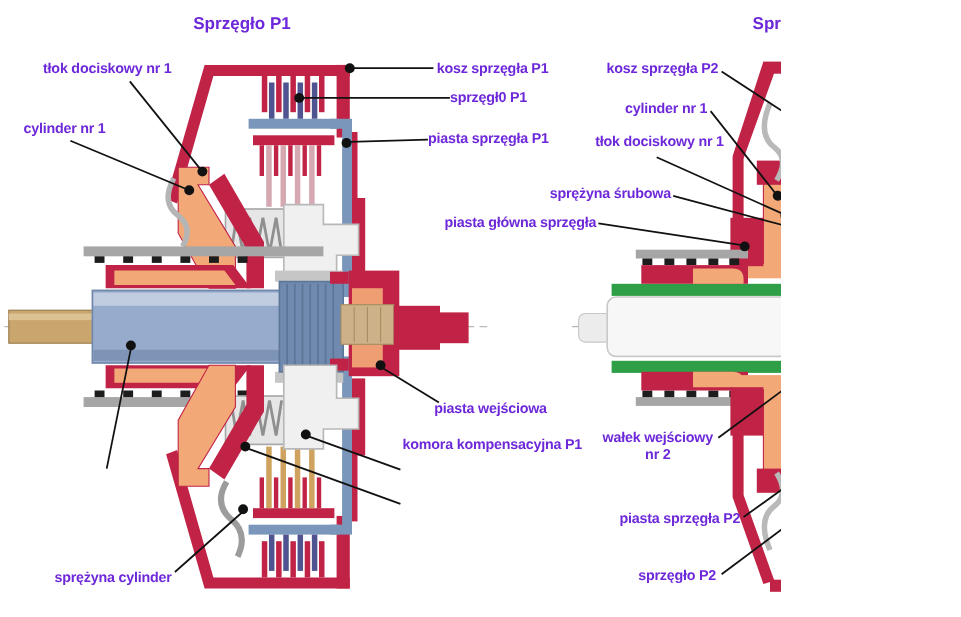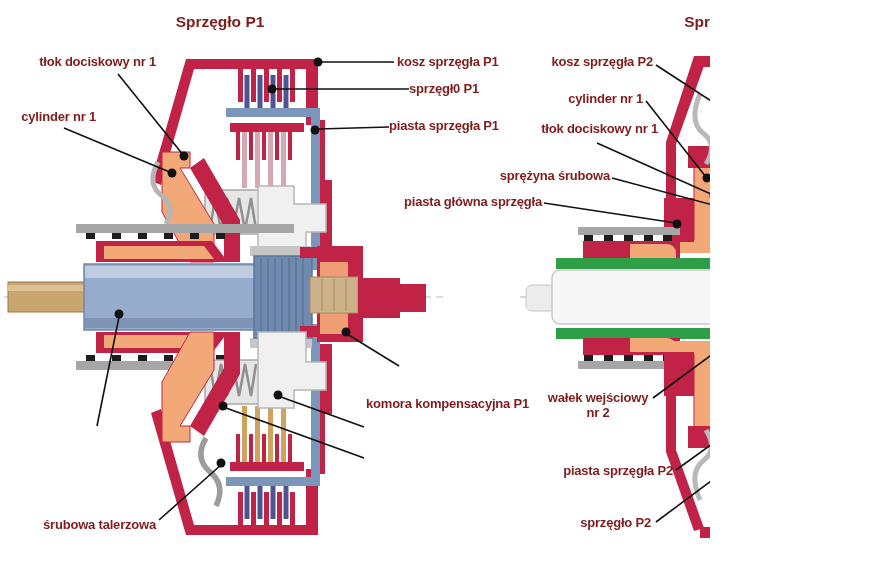--- a/index.html
+++ b/index.html
@@ -1,17 +1,17 @@
 <!DOCTYPE html>
 <html><head>
 <meta charset="utf-8">
 <style>
   html,body{margin:0;padding:0;background:#fff;}
   #stage{position:relative;width:710px;height:561px;background:#fff;overflow:hidden;
-         font-family:"Liberation Sans",sans-serif;color:#7f1d1d;}
+         font-family:"Liberation Sans",sans-serif;color:#6d28d9;}
   #machines{position:absolute;left:0;top:0;}
   .lbl{position:absolute;font-size:13px;font-weight:700;line-height:1.18;letter-spacing:-0.2px;white-space:nowrap;}
   .lbl.r{text-align:right;}
   .lbl.c{text-align:center;white-space:normal;}
   .title{position:absolute;font-size:15.5px;font-weight:700;text-align:center;}
 </style>
 </head>
 <body>
 
 <div id="stage">
@@ -387,23 +387,24 @@
 
   <div class="title" style="left:130px;top:13px;width:180px;">Sprzęgło P1</div>
   <div class="title" style="left:646px;top:13px;width:165px;">Sprzęgło P2</div>
 
   <div class="lbl r" style="left:28px;top:54px;width:128px;">tłok dociskowy nr 1</div>
   <div class="lbl r" style="left:6px;top:109px;width:90px;">cylinder nr 1</div>
   <div class="lbl" style="left:397px;top:54px;">kosz sprzęgła P1</div>
   <div class="lbl" style="left:409px;top:81px;text-align:right;">sprzęgł0 P1</div>
   <div class="lbl" style="left:389px;top:118px;">piasta sprzęgła P1</div>
   <div class="lbl c" style="left:375px;top:363px;width:142px;">
+    <div>piasta wejściowa</div>
   </div>
   <div class="lbl" style="left:366px;top:396px;">komora kompensacyjna P1</div>
-  <div class="lbl r" style="left:30px;top:517px;width:126px;">śrubowa talerzowa</div>
+  <div class="lbl r" style="left:30px;top:517px;width:126px;">sprężyna cylinder</div>
 
   <div class="lbl r" style="left:538px;top:54px;width:115px;">kosz sprzęgła P2</div>
   <div class="lbl r" style="left:528px;top:91px;width:115px;">cylinder nr 1</div>
   <div class="lbl r" style="left:532px;top:121px;width:126px;">tłok dociskowy nr 1</div>
   <div class="lbl r" style="left:484px;top:168px;width:126px;">sprężyna śrubowa</div>
   <div class="lbl r" style="left:394px;top:194px;width:148px;">piasta główna sprzęgła</div>
   <div class="lbl c" style="left:544px;top:390px;width:108px;">
     <div>wałek wejściowy</div>
     <div>nr 2</div>
   </div>

